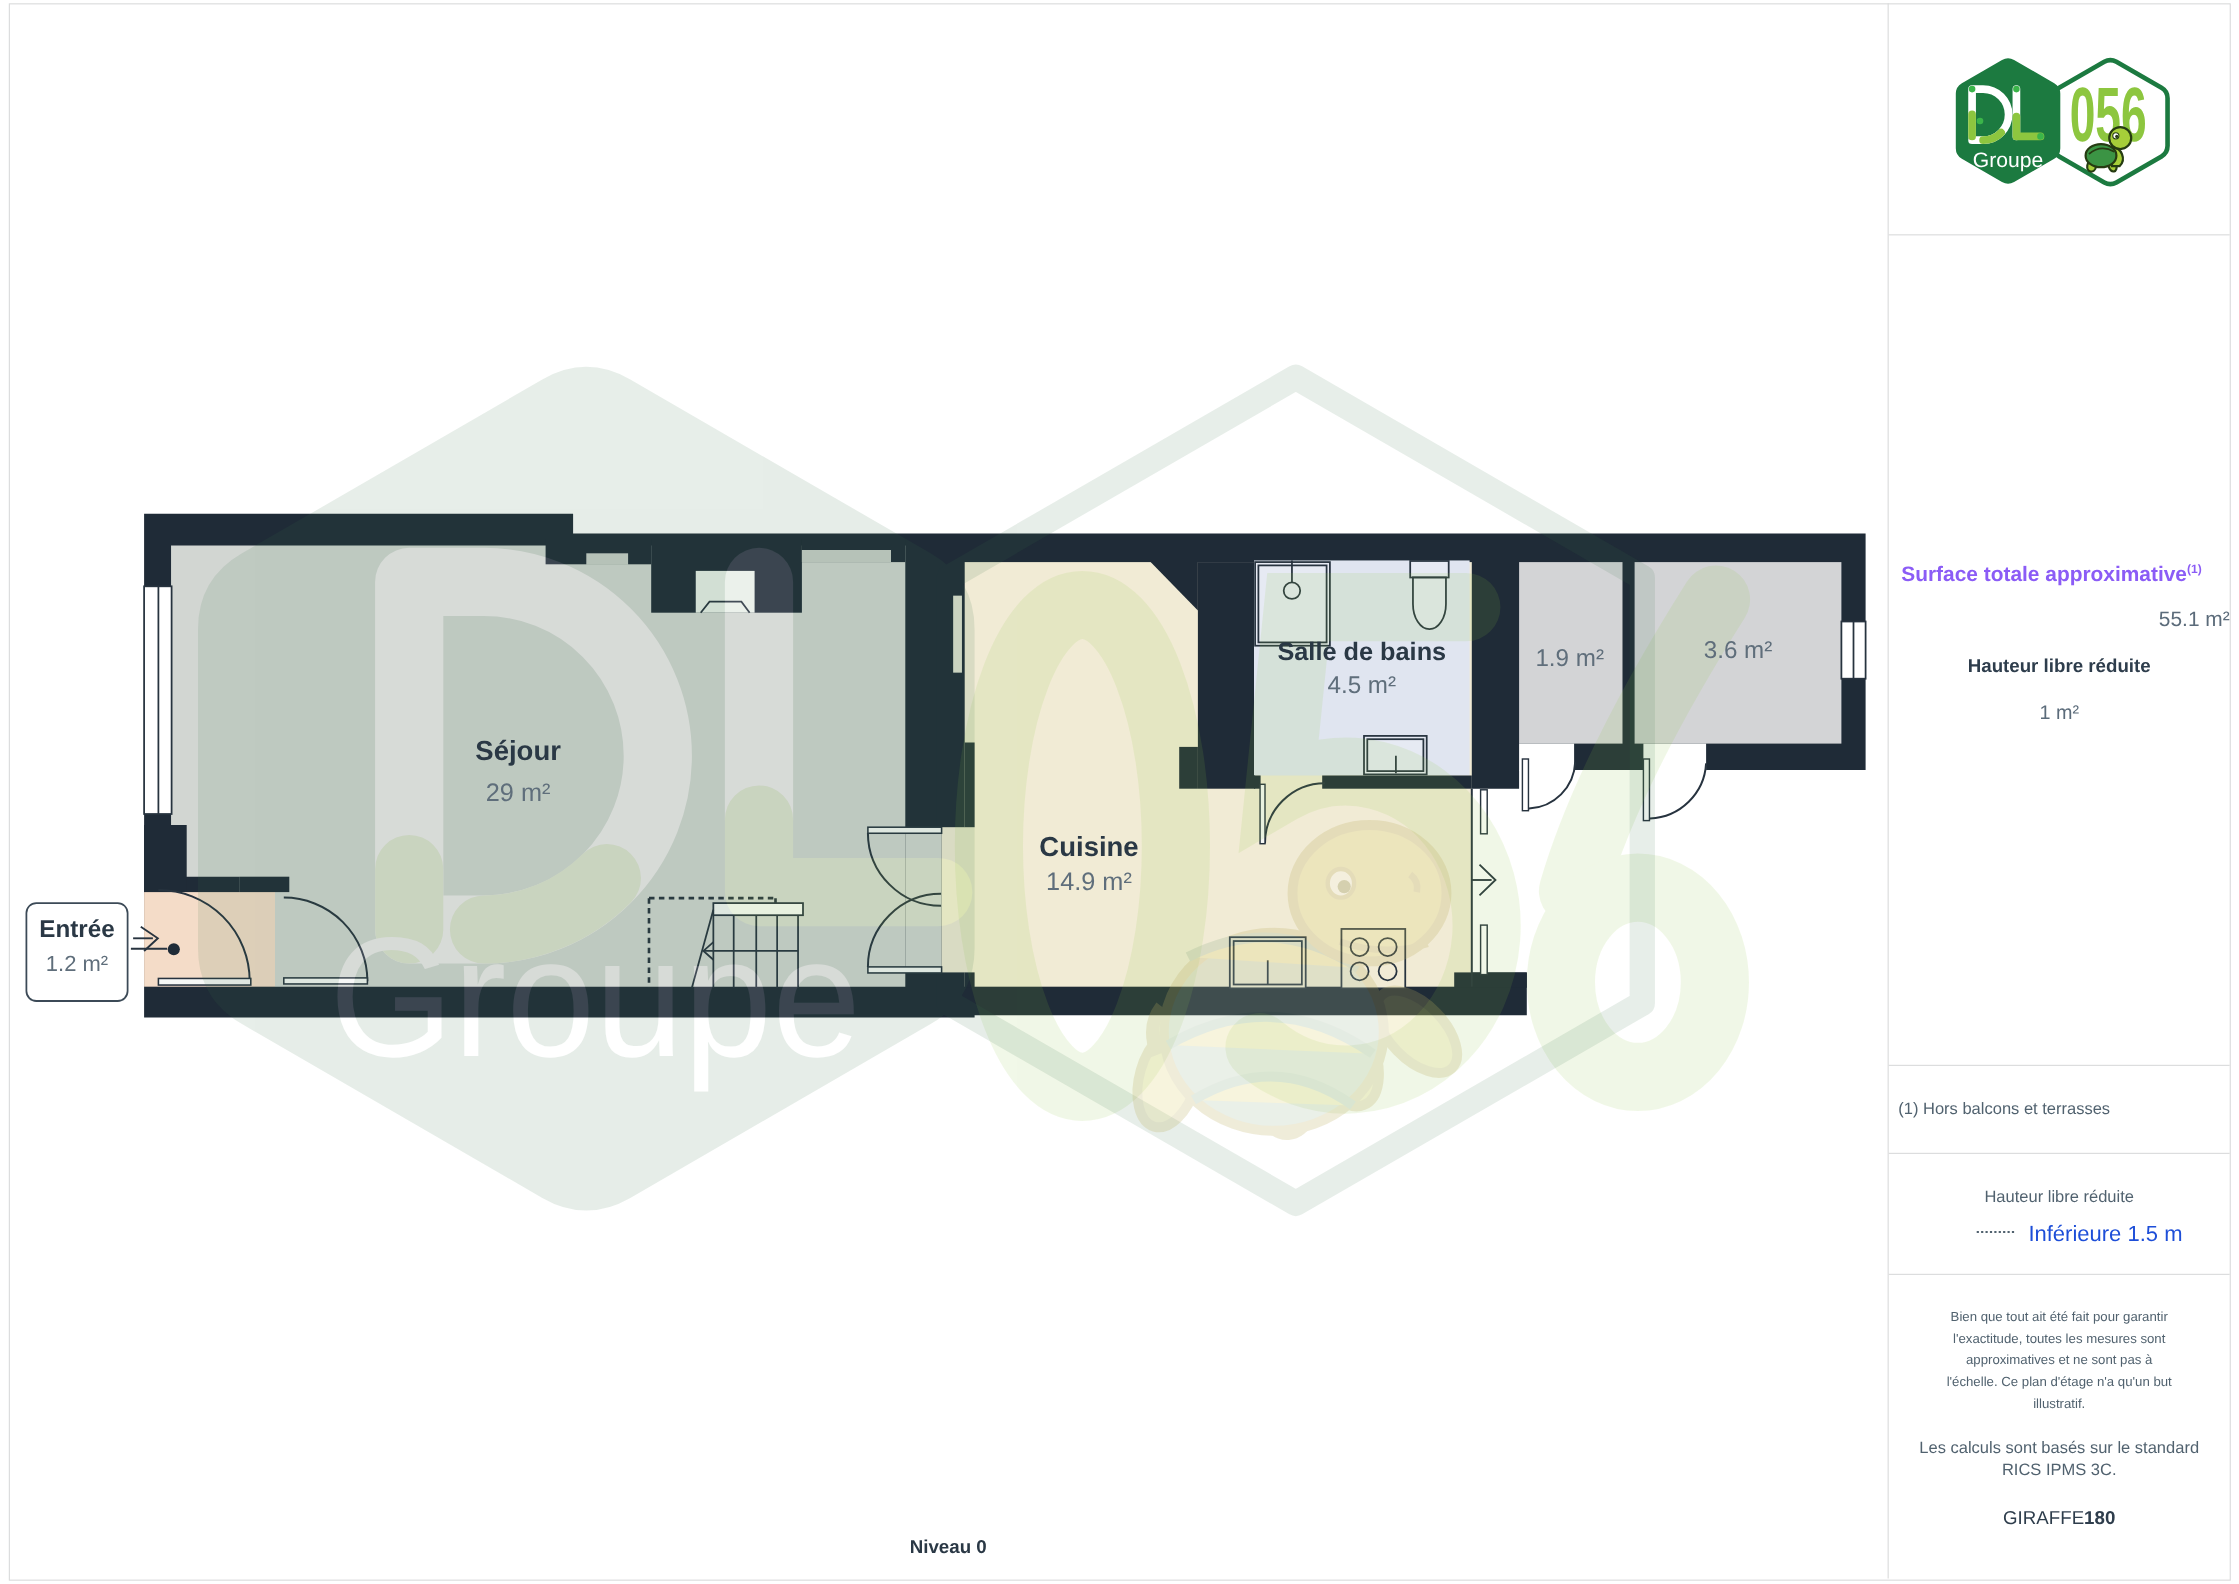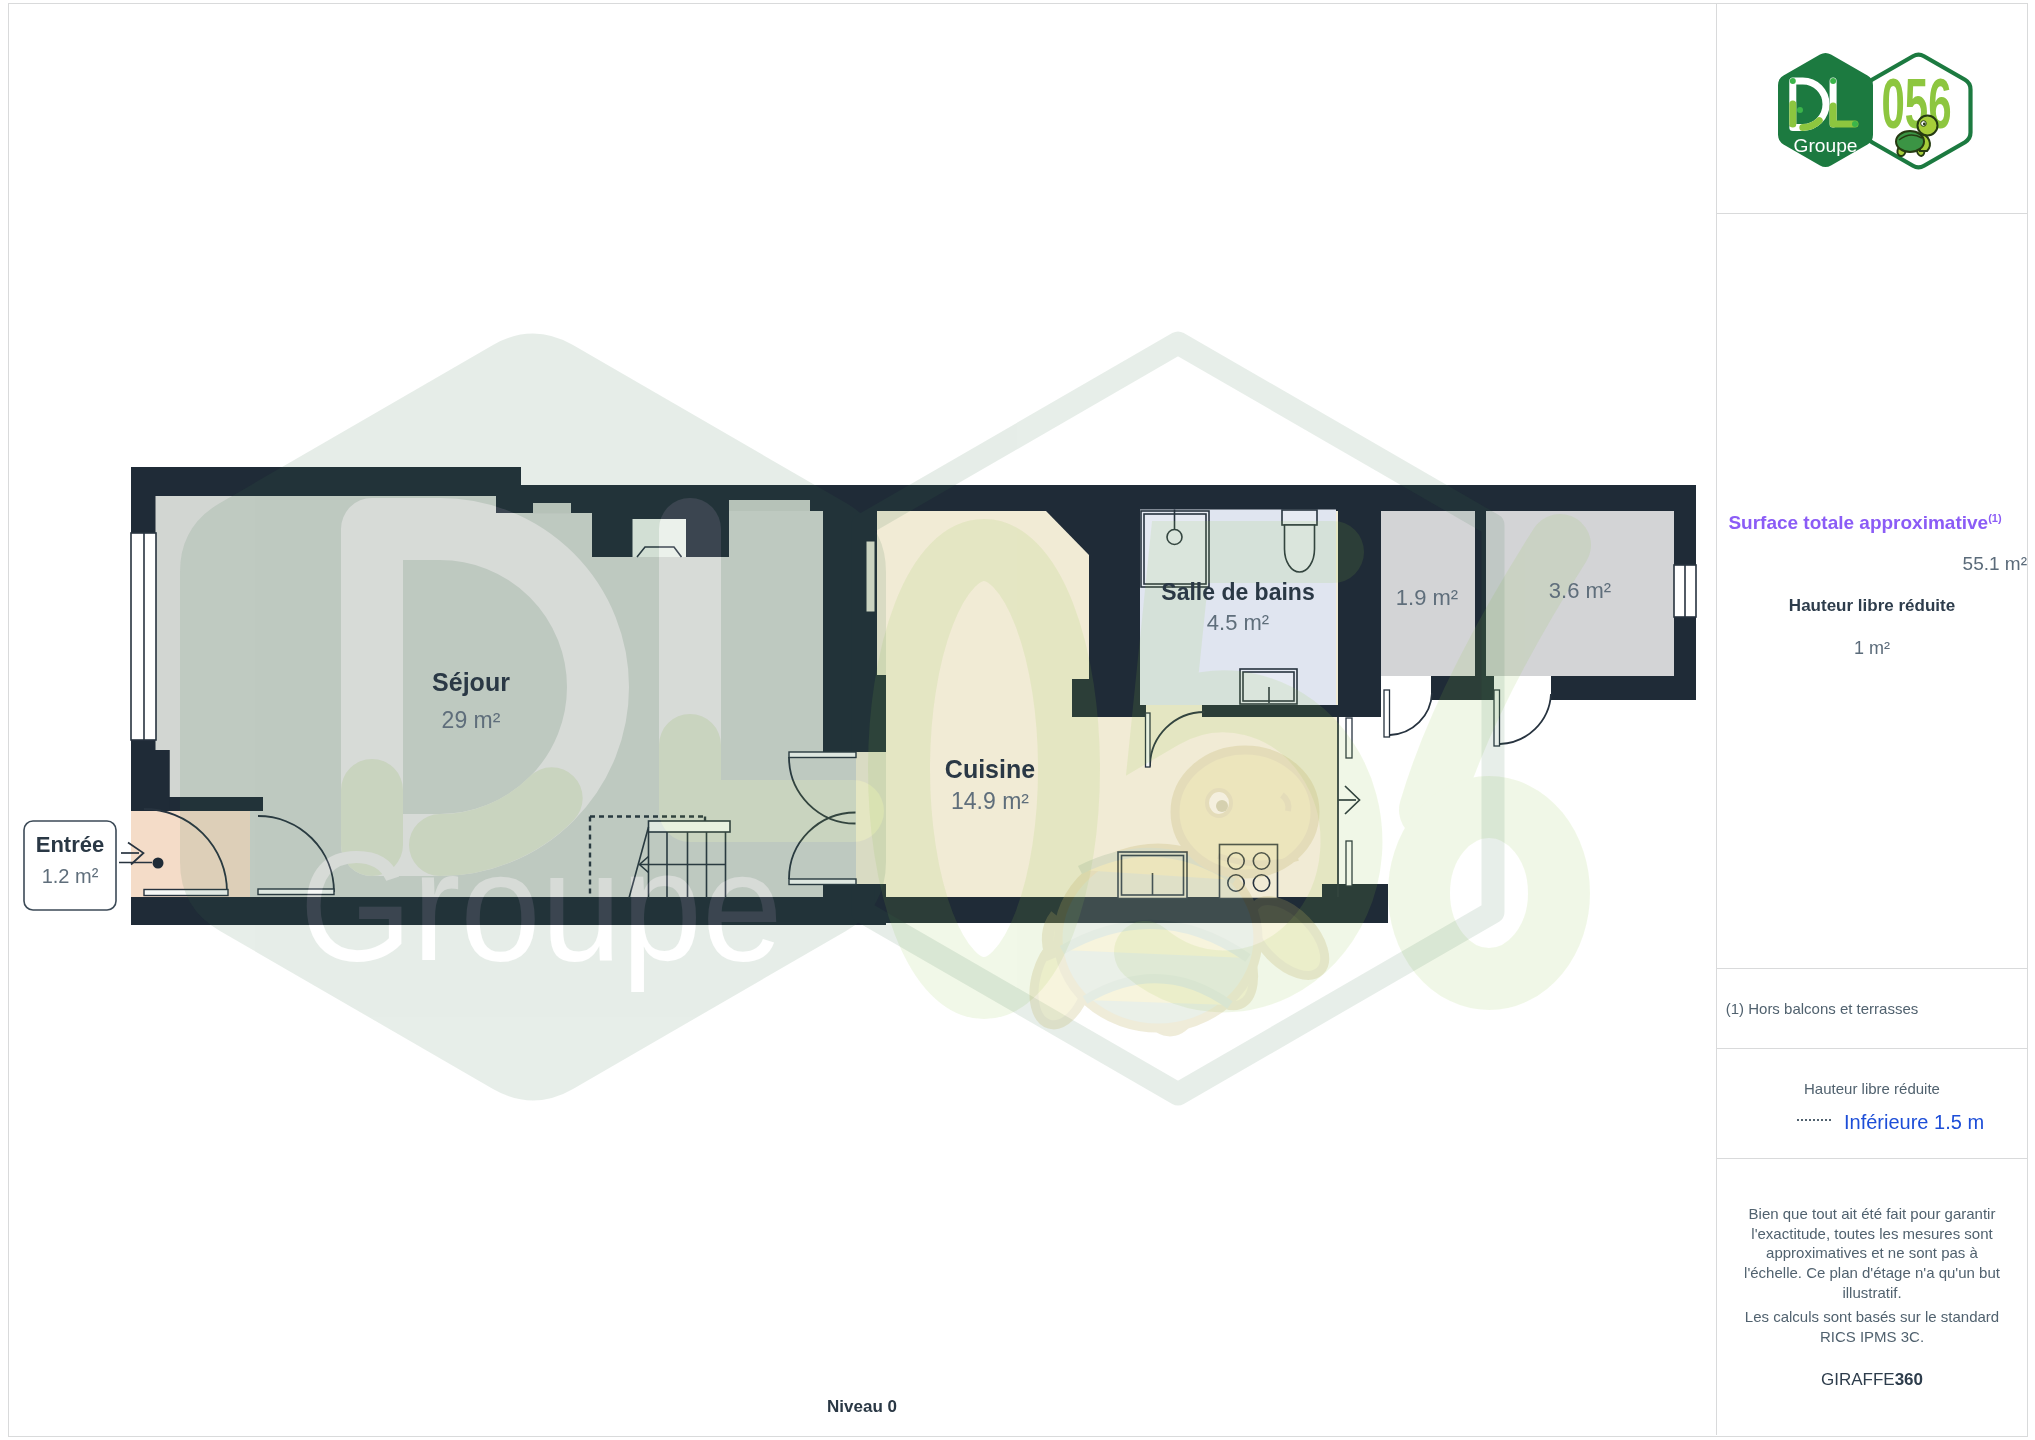--- a/index.html
+++ b/index.html
@@ -297,16 +297,16 @@
 
 <div class="abs ctr" style="left:1717px;top:596px;width:310px;font-size:17px;font-weight:bold;color:#2e3d4c;">Hauteur libre réduite</div>
 <div class="abs ctr" style="left:1717px;top:638px;width:310px;font-size:18px;color:#5b6b7a;">1 m²</div>
 
 <div class="abs ctr" style="left:1667px;top:1000px;width:310px;font-size:15px;color:#51626f;">(1) Hors balcons et terrasses</div>
 
 <div class="abs ctr" style="left:1717px;top:1080px;width:310px;font-size:15px;color:#51626f;">Hauteur libre réduite</div>
 <div class="abs" style="left:1797px;top:1119px;width:34px;height:0;border-top:2px dotted #51626f;"></div>
 <div class="abs" style="left:1844px;top:1111px;font-size:20px;color:#1d4ed8;">Inférieure 1.5 m</div>
 
-<div class="abs ctr" style="left:1730px;top:1188px;width:284px;font-size:15px;line-height:19.7px;color:#51626f;margin-top:16px;">Bien que tout ait été fait pour garantir<br>l'exactitude, toutes les mesures sont<br>approximatives et ne sont pas à<br>l'échelle. Ce plan d'étage n'a qu'un but<br>illustratif.</div>
+<div class="abs ctr" style="left:1730px;top:1188px;width:284px;font-size:12px;line-height:19.7px;color:#51626f;">Bien que tout ait été fait pour garantir<br>l'exactitude, toutes les mesures sont<br>approximatives et ne sont pas à<br>l'échelle. Ce plan d'étage n'a qu'un but<br>illustratif.</div>
 <div class="abs ctr" style="left:1730px;top:1307px;width:284px;font-size:15px;line-height:19.7px;color:#51626f;">Les calculs sont basés sur le standard RICS IPMS 3C.</div>
 
-<div class="abs ctr" style="left:1717px;top:1370px;width:310px;font-size:17px;color:#2e3d4c;">GIRAFFE<b>360</b></div>
+<div class="abs ctr" style="left:1717px;top:1370px;width:310px;font-size:17px;color:#2e3d4c;">GIRAFFE<b>180</b></div>
 
 </body></html>

